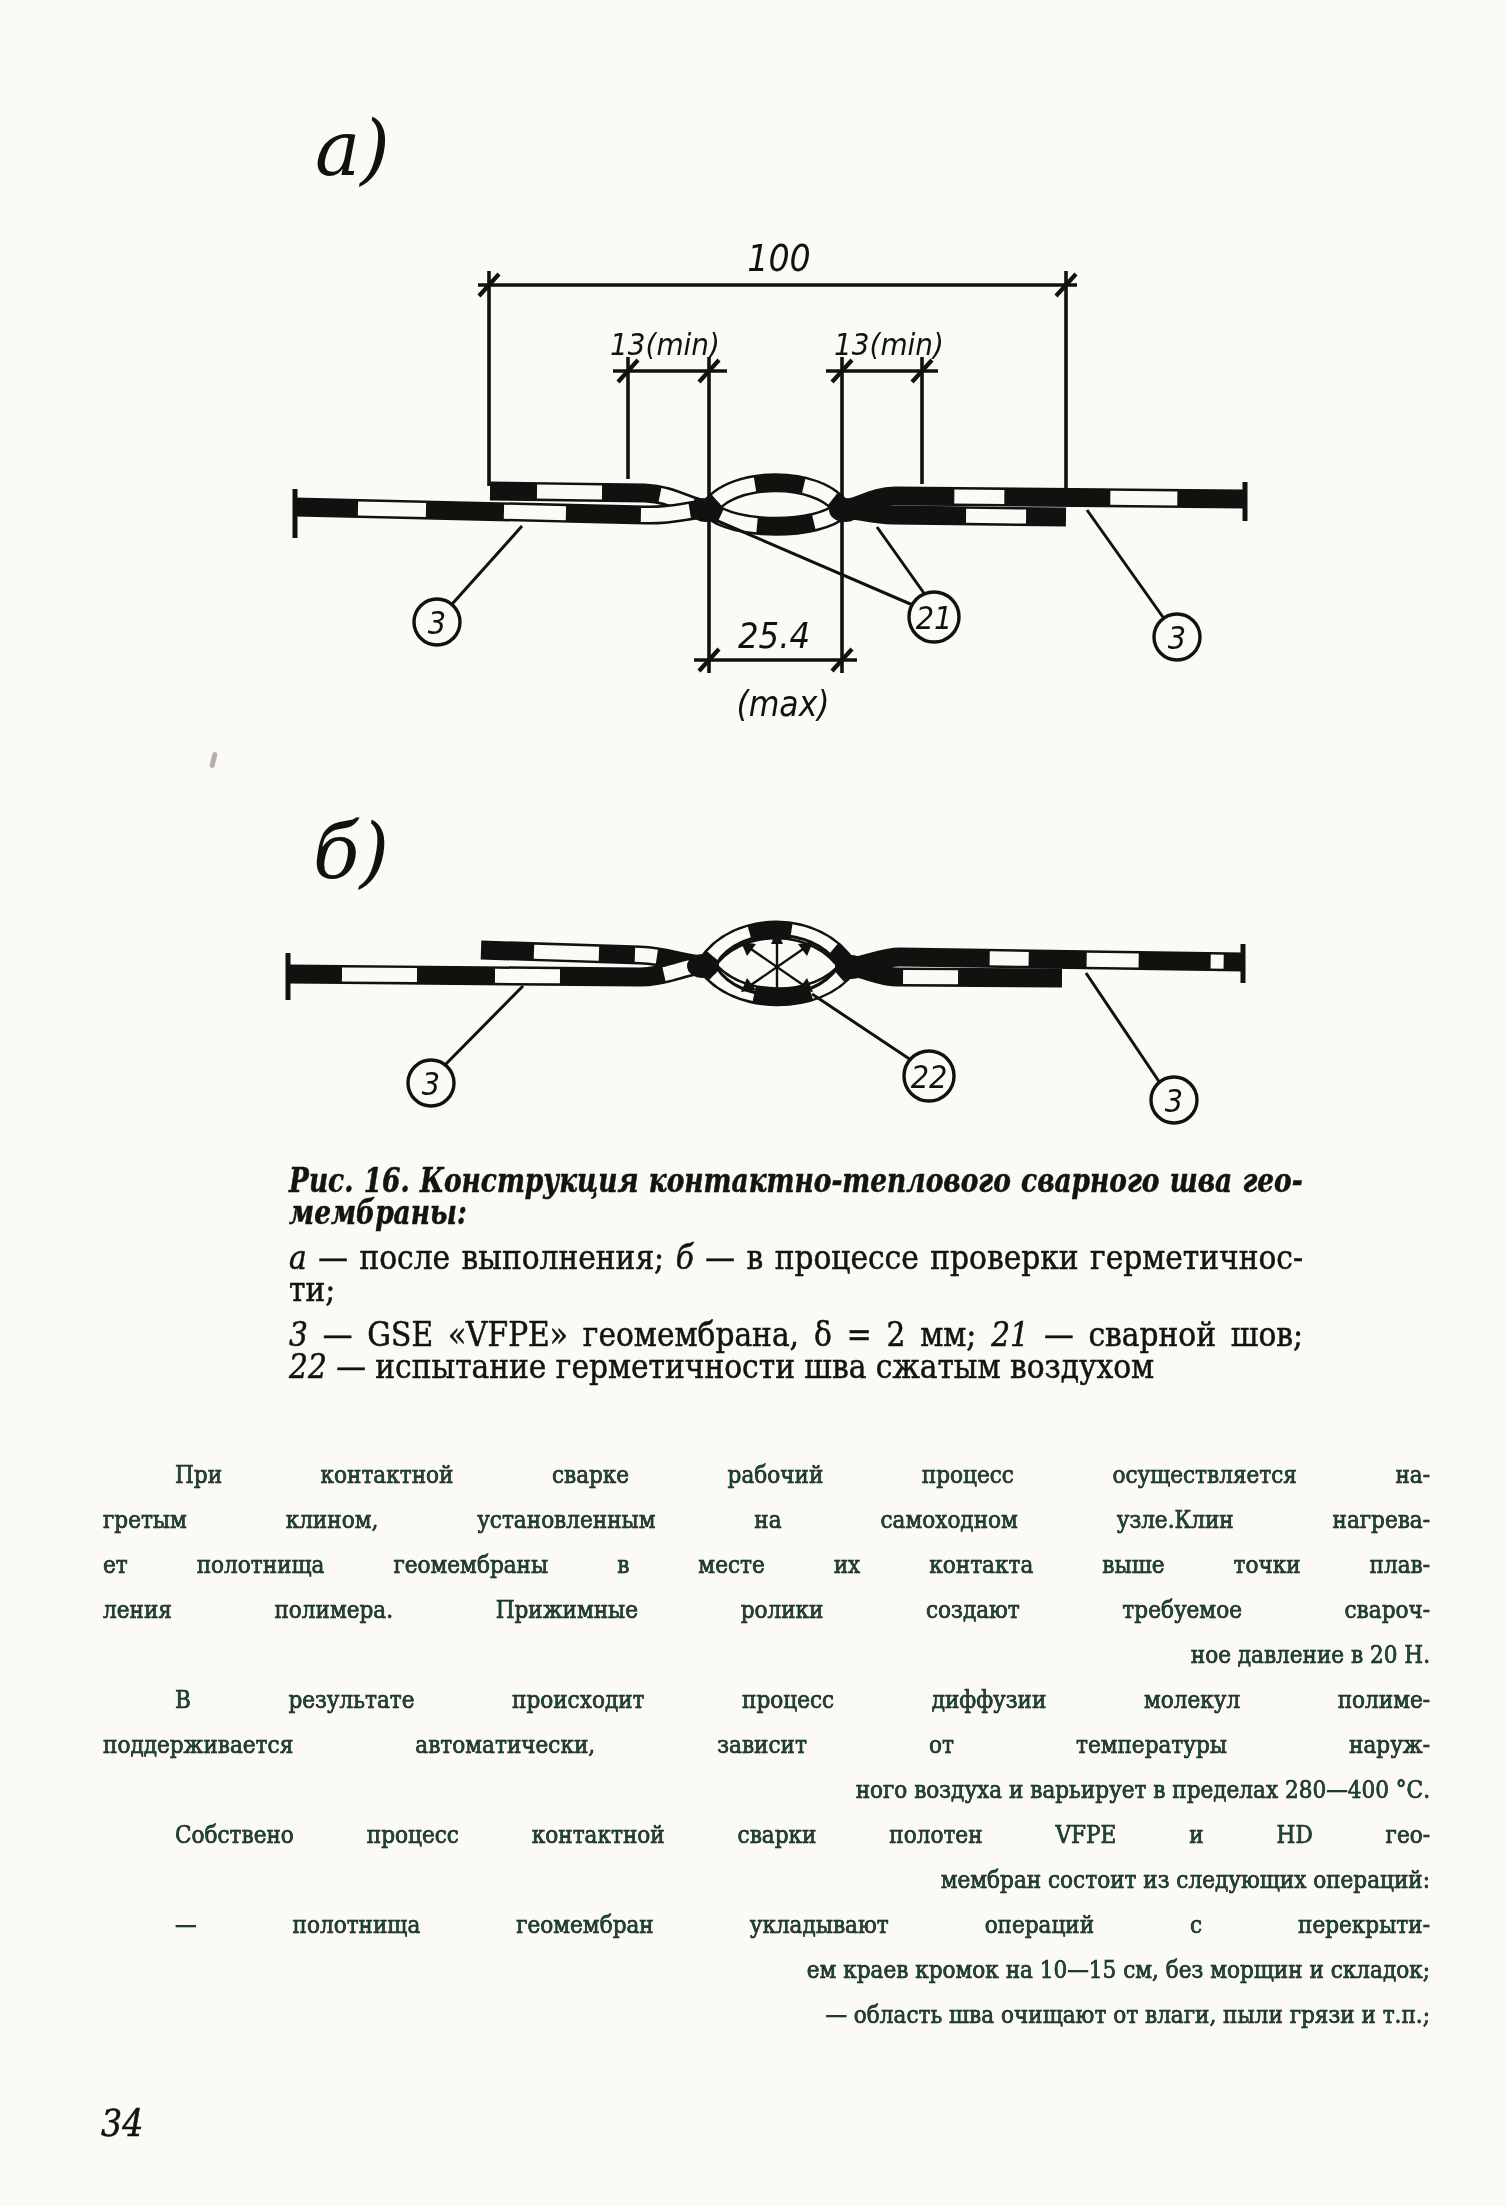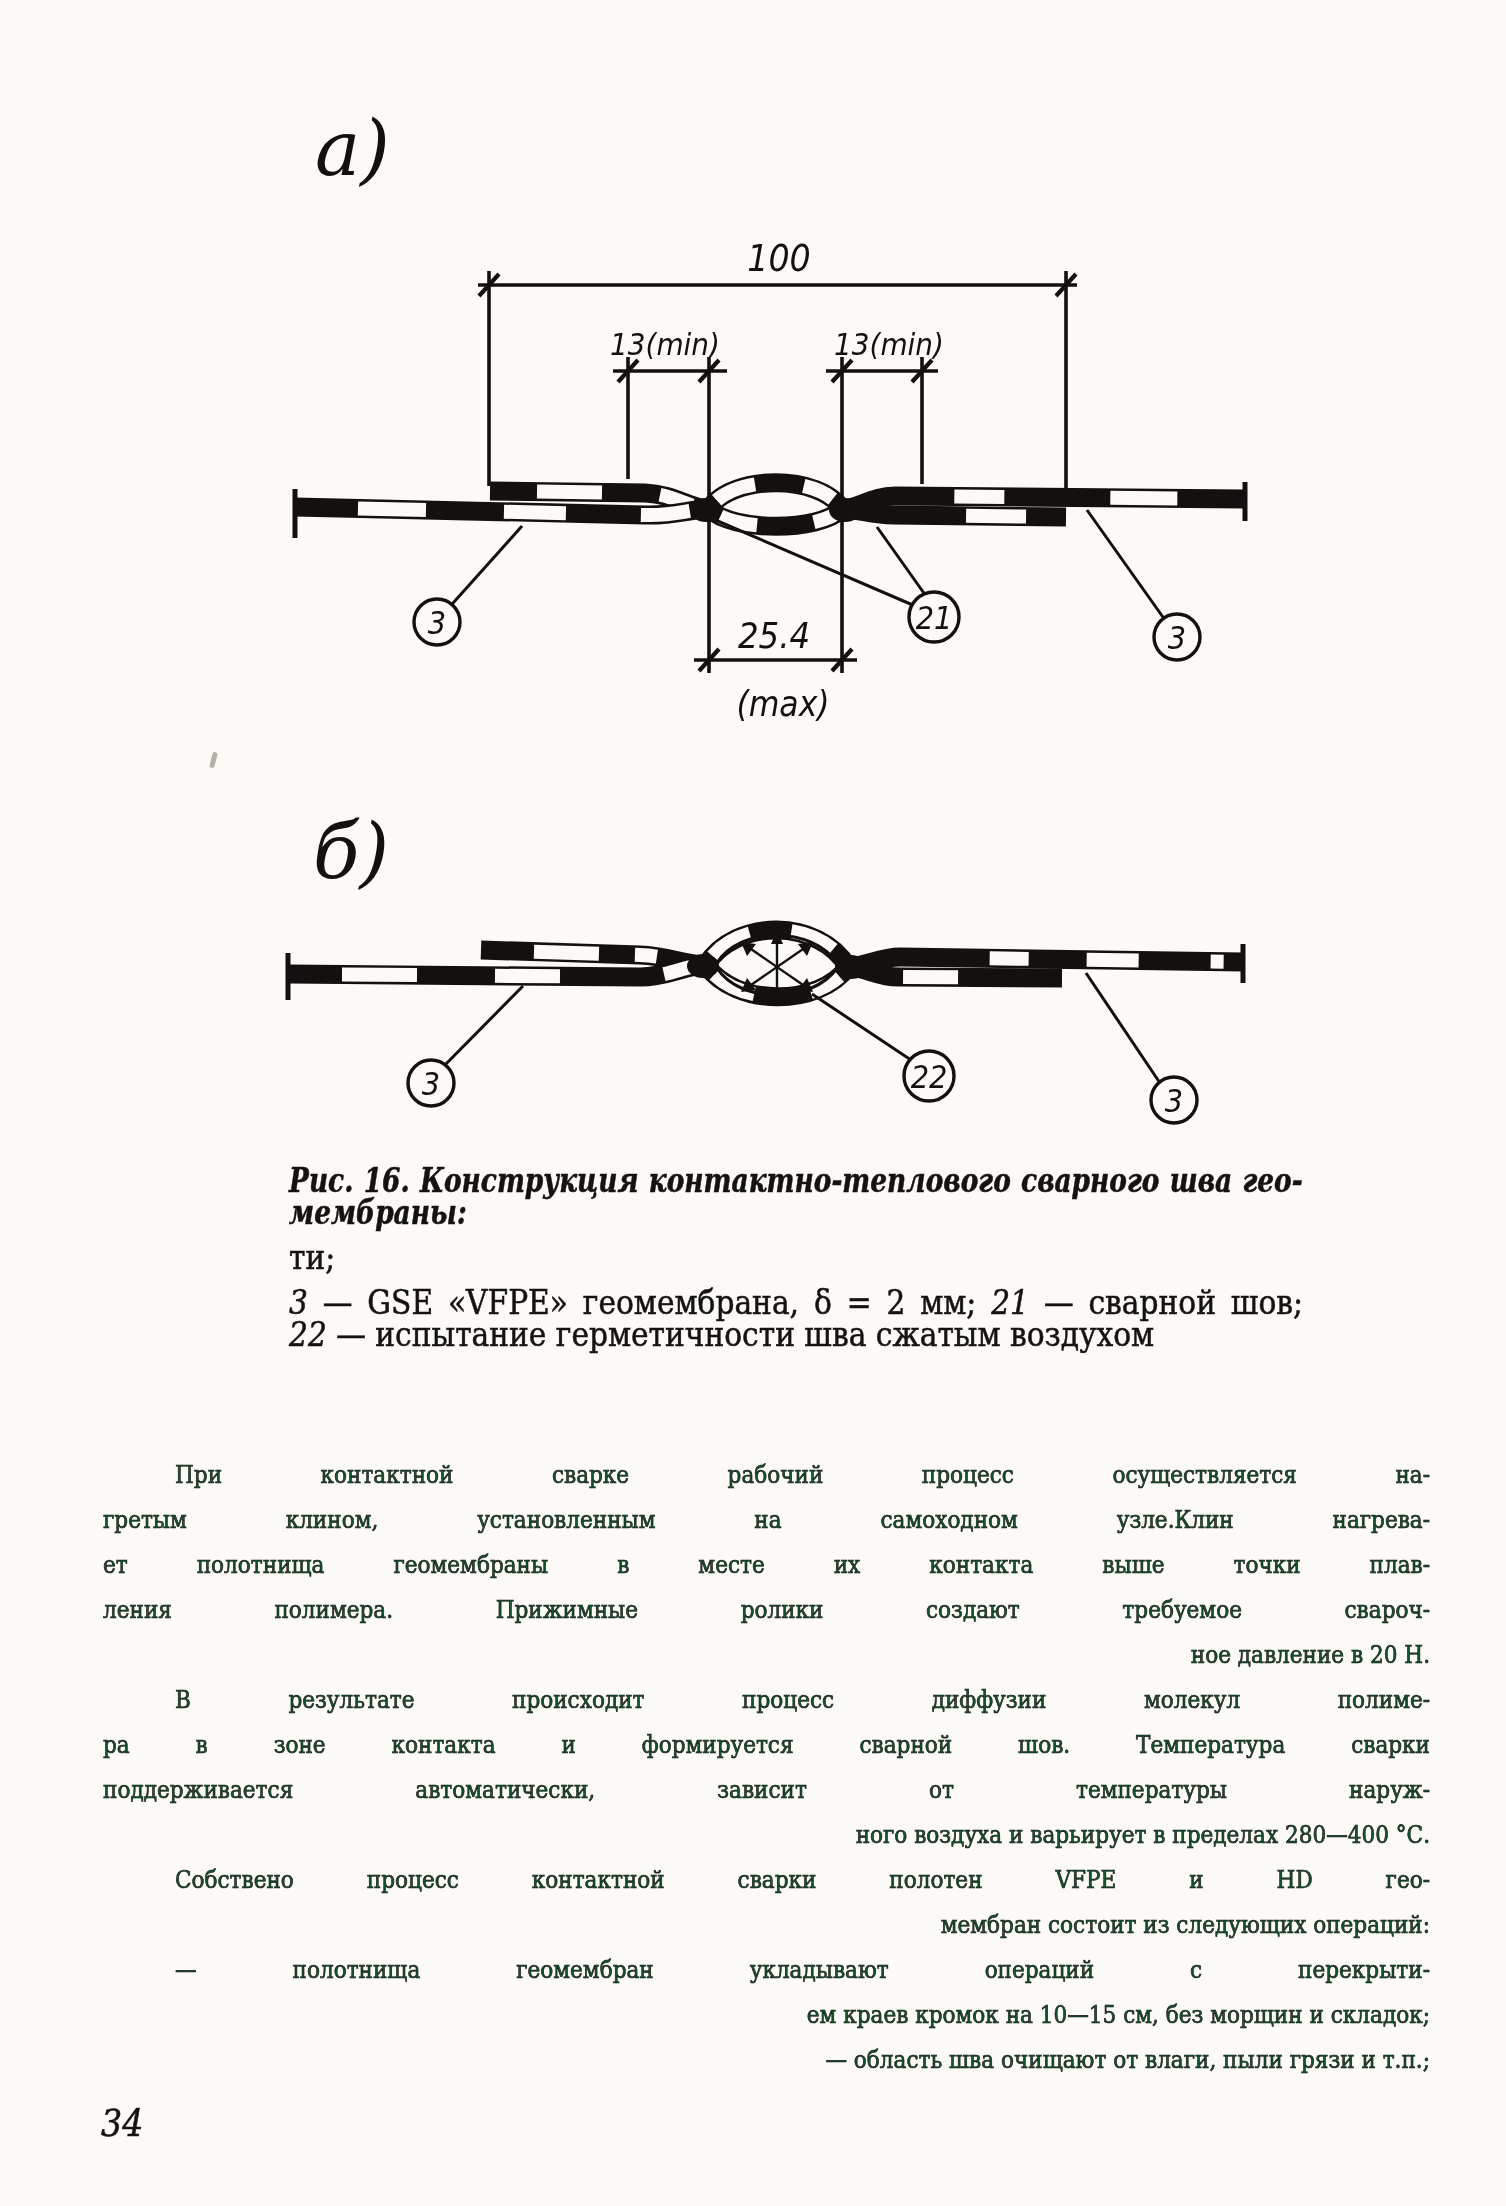--- a/index.html
+++ b/index.html
@@ -196,36 +196,36 @@
       </g>
     </g>
   </svg>
 
   <div class="caption">
     <div class="blk title">
       <div class="cap-line just"><span class="seg-bi">Рис. 16. Конструкция контактно-теплового сварного шва гео-</span></div>
       <div class="cap-line"><span class="seg-bi">мембраны:</span></div>
     </div>
     <div class="blk">
+      <div class="cap-line just"><span class="seg-i">а</span><span> — после выполнения; </span><span class="seg-i">б</span><span> — в процессе проверки герметичнос-</span></div>
       <div class="cap-line"><span>ти;</span></div>
     </div>
     <div class="blk">
       <div class="cap-line just"><span class="seg-i">3</span><span> — GSE «VFPE» геомембрана, δ = 2 мм; </span><span class="seg-i">21</span><span> — сварной шов;</span></div>
       <div class="cap-line"><span class="seg-i">22</span><span> — испытание герметичности шва сжатым воздухом</span></div>
     </div>
   </div>
 
   <div class="bodytext">
     <div class="b-line just indent">При контактной сварке рабочий процесс осуществляется на-</div>
     <div class="b-line just">гретым клином, установленным на самоходном узле.Клин нагрева-</div>
     <div class="b-line just">ет полотнища геомембраны в месте их контакта выше точки плав-</div>
     <div class="b-line just">ления полимера. Прижимные ролики создают требуемое свароч-</div>
     <div class="b-line">ное давление в 20 Н.</div>
     <div class="b-line just indent">В результате происходит процесс диффузии молекул полиме-</div>
-    <div class="b-line just">ра в зоне контакта и формируется сварной шов. Температура сварки</div>
     <div class="b-line just">поддерживается автоматически, зависит от температуры наруж-</div>
     <div class="b-line">ного воздуха и варьирует в пределах 280—400 °С.</div>
     <div class="b-line just indent">Собствено процесс контактной сварки полотен VFPE и HD гео-</div>
     <div class="b-line">мембран состоит из следующих операций:</div>
     <div class="b-line just indent">— полотнища геомембран укладывают операций с перекрыти-</div>
     <div class="b-line">ем краев кромок на 10—15 см, без морщин и складок;</div>
     <div class="b-line indent">— область шва очищают от влаги, пыли грязи и т.п.;</div>
   </div>
 
   <div class="pageno">34</div>

